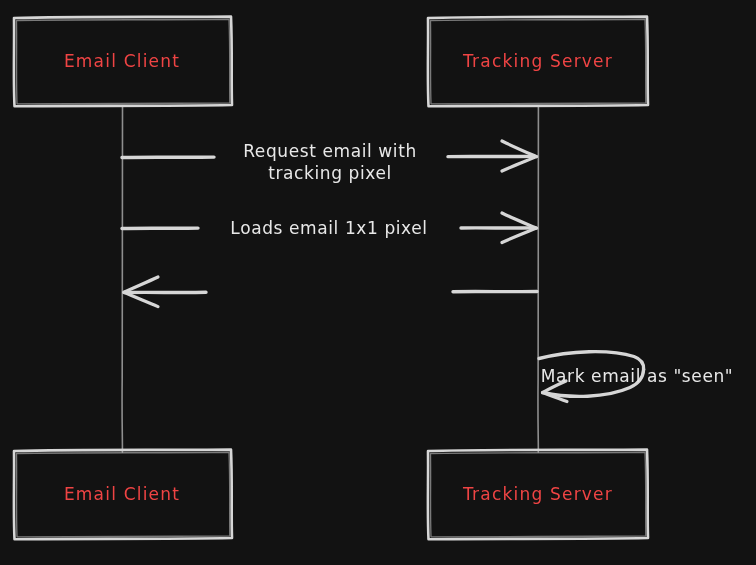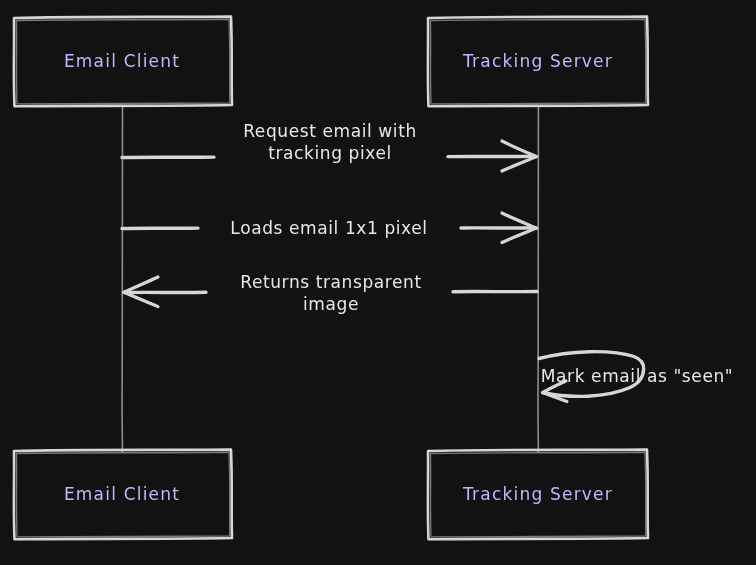--- a/index.html
+++ b/index.html
@@ -21,21 +21,21 @@
   #diagram-svg {
     position: absolute;
     top: 0;
     left: 0;
     width: 756px;
     height: 565px;
     display: block;
   }
   .participant-label {
     position: absolute;
-    color: #c4b5fd;
+    color: #ef4444;
     font-family: "DejaVu Sans", sans-serif;
     font-size: 17px;
     letter-spacing: 1.2px;
     text-align: center;
     white-space: nowrap;
     transform: translate(-50%, -50%);
     pointer-events: none;
   }
   .msg-label {
     position: absolute;
@@ -126,23 +126,21 @@
   </svg>
 
   <div class="participant-label" style="left:122px; top:61px;">Email Client</div>
 
   <div class="participant-label" style="left:538px; top:61px;">Tracking Server</div>
 
   <div class="participant-label" style="left:122px; top:494px;">Email Client</div>
 
   <div class="participant-label" style="left:538px; top:494px;">Tracking Server</div>
 
-  <div class="msg-label" style="left:330px; top:142px;">Request email with
+  <div class="msg-label" style="left:330px; top:162px;">Request email with
 tracking pixel</div>
 
   <div class="msg-label" style="left:329px; top:228px;">Loads email 1x1 pixel</div>
 
-  <div class="msg-label" style="left:331px; top:293px;">Returns transparent
-image</div>
 
   <div class="msg-label self" style="left:637px; top:376px;">Mark email as "seen"</div>
 
 </div>
 
 </body></html>

